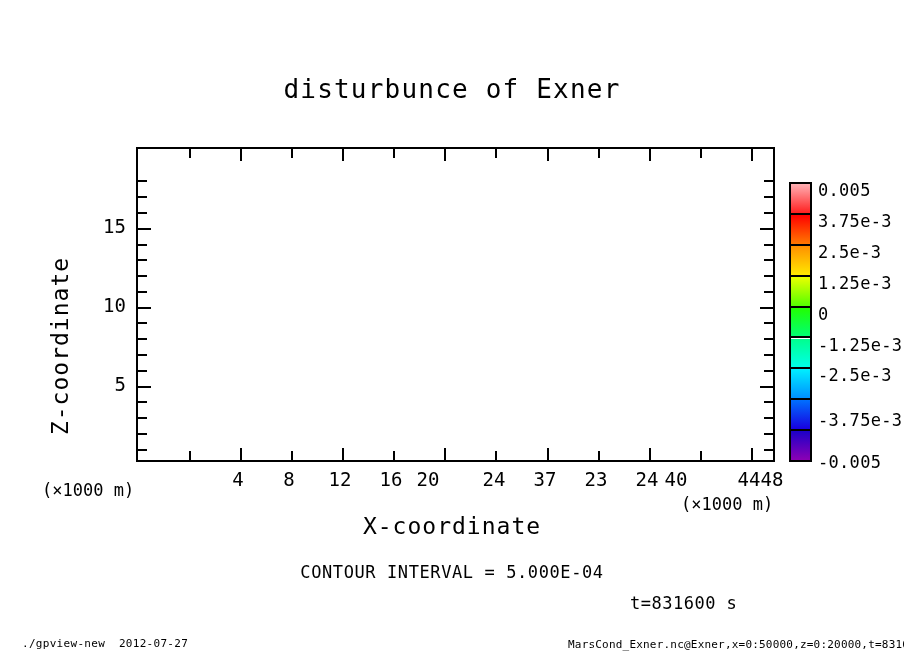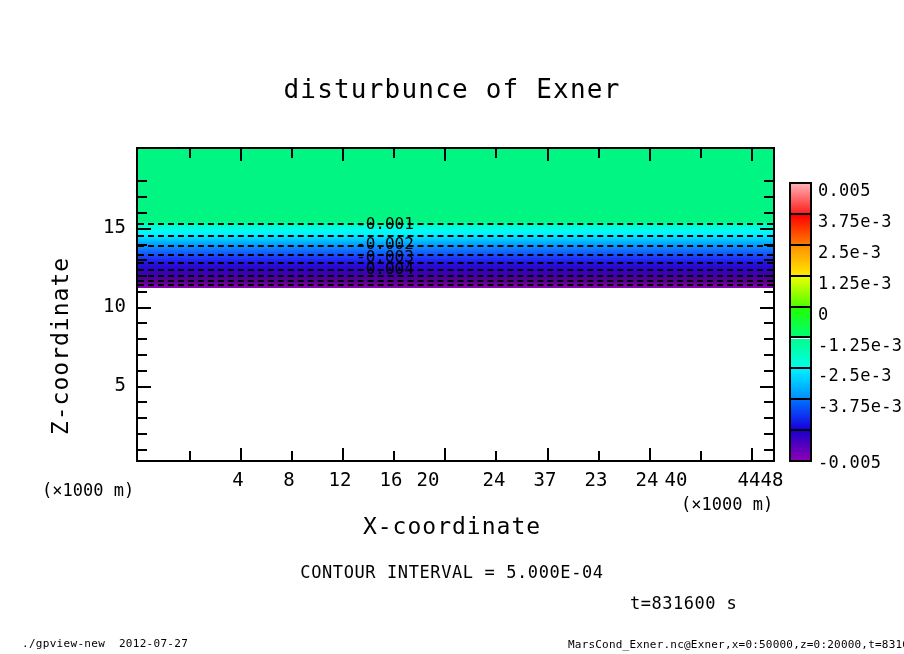--- a/index.html
+++ b/index.html
@@ -102,39 +102,20 @@
   #footer-left{left:22px;top:637px;font-size:11px;letter-spacing:0.3px;}
   #footer-right{left:568px;top:638px;font-size:11px;letter-spacing:0.2px;}
 </style>
 </head>
 <body>
 
 <div class="txt" id="plot-title">disturbunce of Exner</div>
 
 <div id="plot-frame">
 
-  <div id="data-region">
-    <div id="band-green"></div>
-    <div id="band-gradient"></div>
-
-    <div class="contour" style="top:74px"></div>
-    <div class="contour" style="top:86px"></div>
-    <div class="contour" style="top:96px"></div>
-    <div class="contour" style="top:105px"></div>
-    <div class="contour" style="top:113px"></div>
-    <div class="contour" style="top:120px"></div>
-    <div class="contour" style="top:126px"></div>
-    <div class="contour" style="top:131px"></div>
-    <div class="contour" style="top:135px"></div>
-
-    <div class="contour-label" style="left:218px;top:65px">-0.001</div>
-    <div class="contour-label" style="left:218px;top:85px">-0.002</div>
-    <div class="contour-label" style="left:218px;top:98px">-0.003</div>
-    <div class="contour-label" style="left:218px;top:110px">-0.004</div>
-  </div>
 
   <div class="tick-x" style="left:51px"></div>
   <div class="tick-x major" style="left:102px"></div>
   <div class="tick-x" style="left:153px"></div>
   <div class="tick-x major" style="left:204px"></div>
   <div class="tick-x" style="left:255px"></div>
   <div class="tick-x major" style="left:306px"></div>
   <div class="tick-x" style="left:357px"></div>
   <div class="tick-x major" style="left:409px"></div>
   <div class="tick-x" style="left:460px"></div>
@@ -228,19 +209,19 @@
   <div class="cb-band" style="top:247.2px;height:28.8px;background:linear-gradient(to bottom,#1c00c8,#8c00b4)"></div>
 </div>
 
 <div class="cb-label" style="top:190px">0.005</div>
 <div class="cb-label" style="top:221px">3.75e-3</div>
 <div class="cb-label" style="top:252px">2.5e-3</div>
 <div class="cb-label" style="top:283px">1.25e-3</div>
 <div class="cb-label" style="top:314px">0</div>
 <div class="cb-label" style="top:345px">-1.25e-3</div>
 <div class="cb-label" style="top:375px">-2.5e-3</div>
-<div class="cb-label" style="top:406px">-3.75e-3</div>
+<div class="cb-label" style="top:420px">-3.75e-3</div>
 <div class="cb-label" style="top:462px">-0.005</div>
 
 <div class="txt" id="contour-interval">CONTOUR INTERVAL = 5.000E-04</div>
 <div class="txt" id="time-stamp">t=831600 s</div>
 <div class="txt" id="footer-left">./gpview-new  2012-07-27</div>
 <div class="txt" id="footer-right">MarsCond_Exner.nc@Exner,x=0:50000,z=0:20000,t=831600</div>
 
 </body></html>

